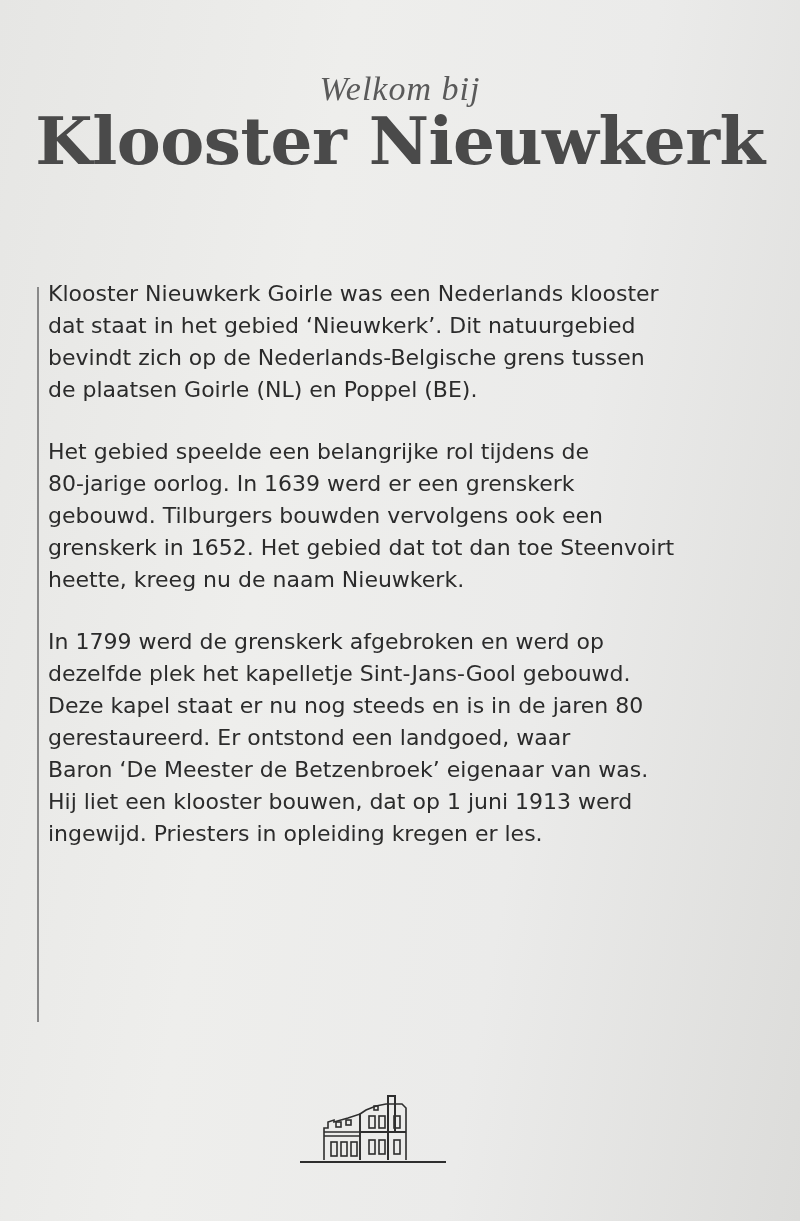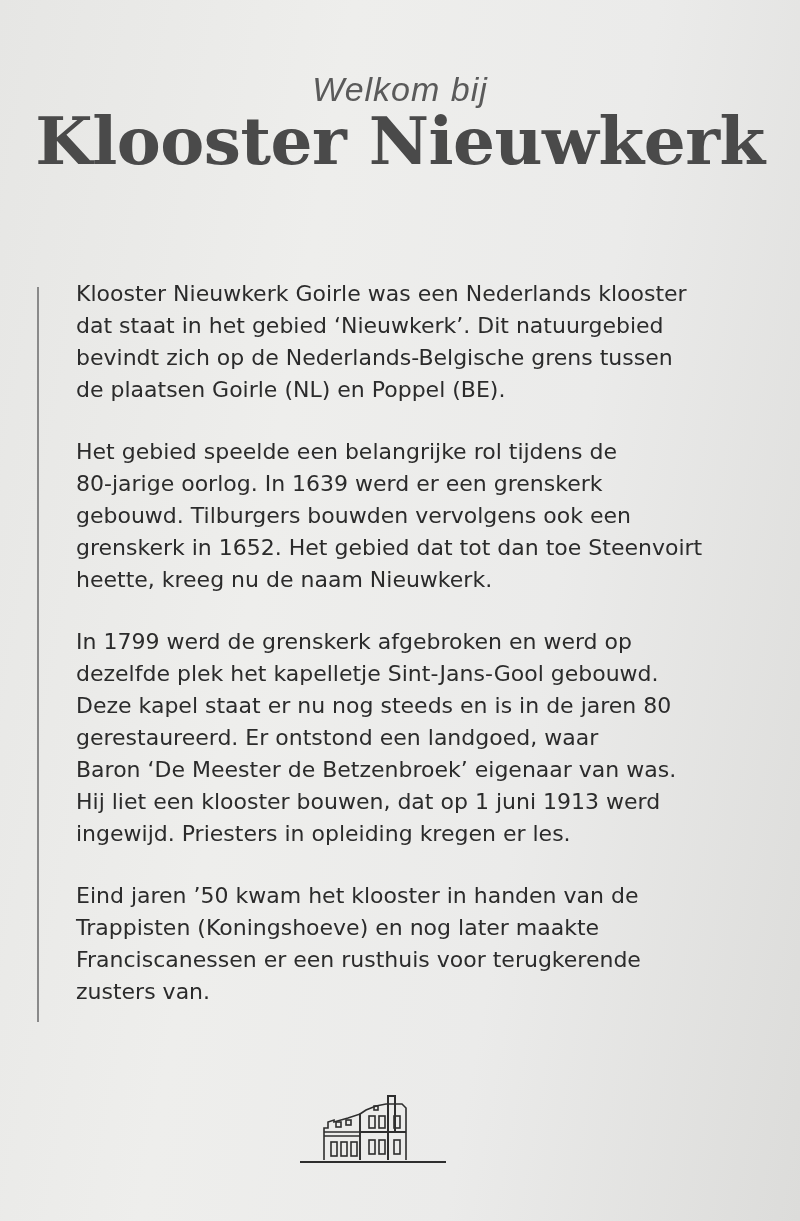--- a/index.html
+++ b/index.html
@@ -6,21 +6,21 @@
     body {
       width: 800px; height: 1221px; overflow: hidden;
       background: linear-gradient(100deg, #e6e6e4 0%, #eeeeec 35%, #ebebea 65%, #dcdcda 100%);
       position: relative;
       font-family: "DejaVu Sans", sans-serif;
       color: #2a2a2a;
     }
     .welcome {
       position: absolute; top: 70px; left: 0; width: 800px;
       text-align: center;
-      font-family: Liberation Sans, sans-serif;
+      font-family: Liberation Serif, serif;
       font-style: italic;
       font-size: 34px;
       color: #5a5a5a;
       letter-spacing: 1px;
     }
     .title {
       position: absolute; top: 112px; left: 0; width: 800px;
       text-align: center;
       font-family: "DejaVu Serif", serif;
       font-weight: bold;
@@ -28,21 +28,21 @@
       line-height: 58px;
       color: #4a4a4a;
       letter-spacing: -0.5px;
     }
     .title span { display: block; }
     .rule {
       position: absolute; left: 37px; top: 287px; width: 2px; height: 735px;
       background: #8a8a8a;
     }
     .body {
-      position: absolute; left: 76px; top: 278px; width: 700px;
+      position: absolute; left: 48px; top: 278px; width: 700px;
       font-size: 22px; line-height: 32px;
       color: #2b2b2b;
     }
     .body p { margin: 0 0 30px 0; white-space: pre-line; }
     .logo {
       position: absolute; left: 298px; top: 1092px; width: 150px; height: 75px;
     }
   </style>
 </head>
 <body>
@@ -65,24 +65,20 @@
 gebouwd. Tilburgers bouwden vervolgens ook een
 grenskerk in 1652. Het gebied dat tot dan toe Steenvoirt
 heette, kreeg nu de naam Nieuwkerk.</p>
   <p>In 1799 werd de grenskerk afgebroken en werd op
 dezelfde plek het kapelletje Sint-Jans-Gool gebouwd.
 Deze kapel staat er nu nog steeds en is in de jaren 80
 gerestaureerd. Er ontstond een landgoed, waar
 Baron ‘De Meester de Betzenbroek’ eigenaar van was.
 Hij liet een klooster bouwen, dat op 1 juni 1913 werd
 ingewijd. Priesters in opleiding kregen er les.</p>
-  <p>Eind jaren ’50 kwam het klooster in handen van de
-Trappisten (Koningshoeve) en nog later maakte
-Franciscanessen er een rusthuis voor terugkerende
-zusters van.</p>
 </div>
 
 <div class="logo">
   <svg width="150" height="75" viewBox="0 0 150 75" fill="none" stroke="#2e2e2e" stroke-width="1.6">
     <line x1="2" y1="70" x2="148" y2="70" stroke-width="2.2"></line>
 
     <path d="M26 68 V36 H30 V30 L36 28 V30 L50 26 L62 22 V68"></path>
     <line x1="26" y1="40" x2="62" y2="40"></line>
     <line x1="26" y1="44" x2="62" y2="44"></line>
     <rect x="33" y="50" width="6" height="14"></rect>

